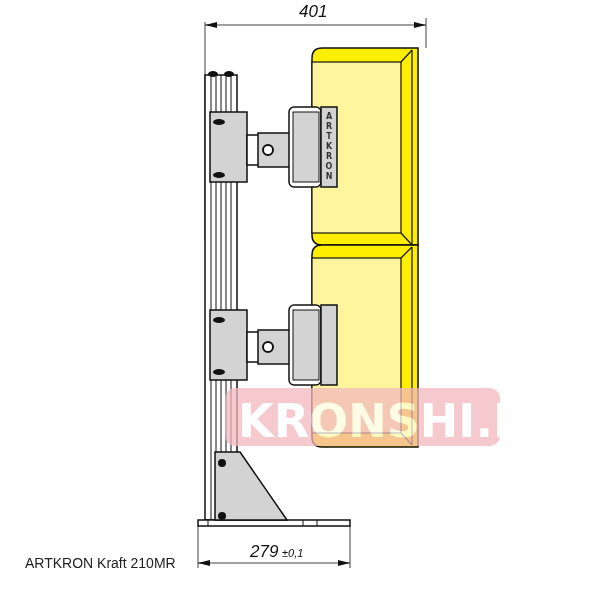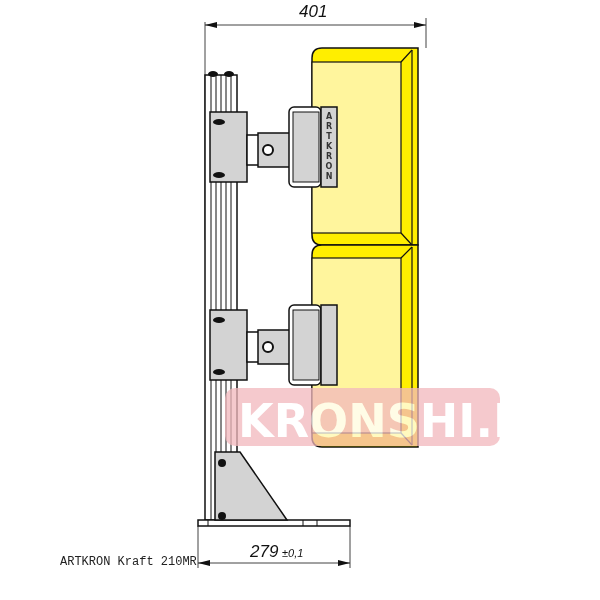--- a/index.html
+++ b/index.html
@@ -1,20 +1,20 @@
 <!DOCTYPE html>
 <html><head>
 <meta charset="utf-8">
 <style>
   html, body { margin:0; padding:0; background:#ffffff; }
   body { width:600px; height:600px; position:relative; overflow:hidden; font-family:"Liberation Sans", sans-serif; }
   svg { position:absolute; left:0; top:0; }
   .dim-text { font-family:"Liberation Sans", sans-serif; font-style:italic; font-size:17px; fill:#111; }
   .dim-tol { font-family:"Liberation Sans", sans-serif; font-style:italic; font-size:11px; fill:#111; }
-  .caption { position:absolute; left:25px; top:555px; font-family:Liberation Mono, monospace; font-size:12px; color:#222;margin-left:35px; }
+  .caption { position:absolute; left:25px; top:555px; font-family:Liberation Sans, sans-serif; font-size:14px; color:#222; }
   .brand { font-family:"DejaVu Sans", sans-serif; font-size:8px; font-weight:bold; fill:#333; }
   .wm { font-family:"DejaVu Sans", sans-serif; font-weight:bold; font-size:46px; fill:#ffffff; }
 </style>
 </head>
 <body>
 
 <svg width="600" height="600" viewBox="0 0 600 600">
 
   <g>
     <line x1="205" y1="22" x2="205" y2="240" stroke="#111" stroke-width="0.8"></line>

